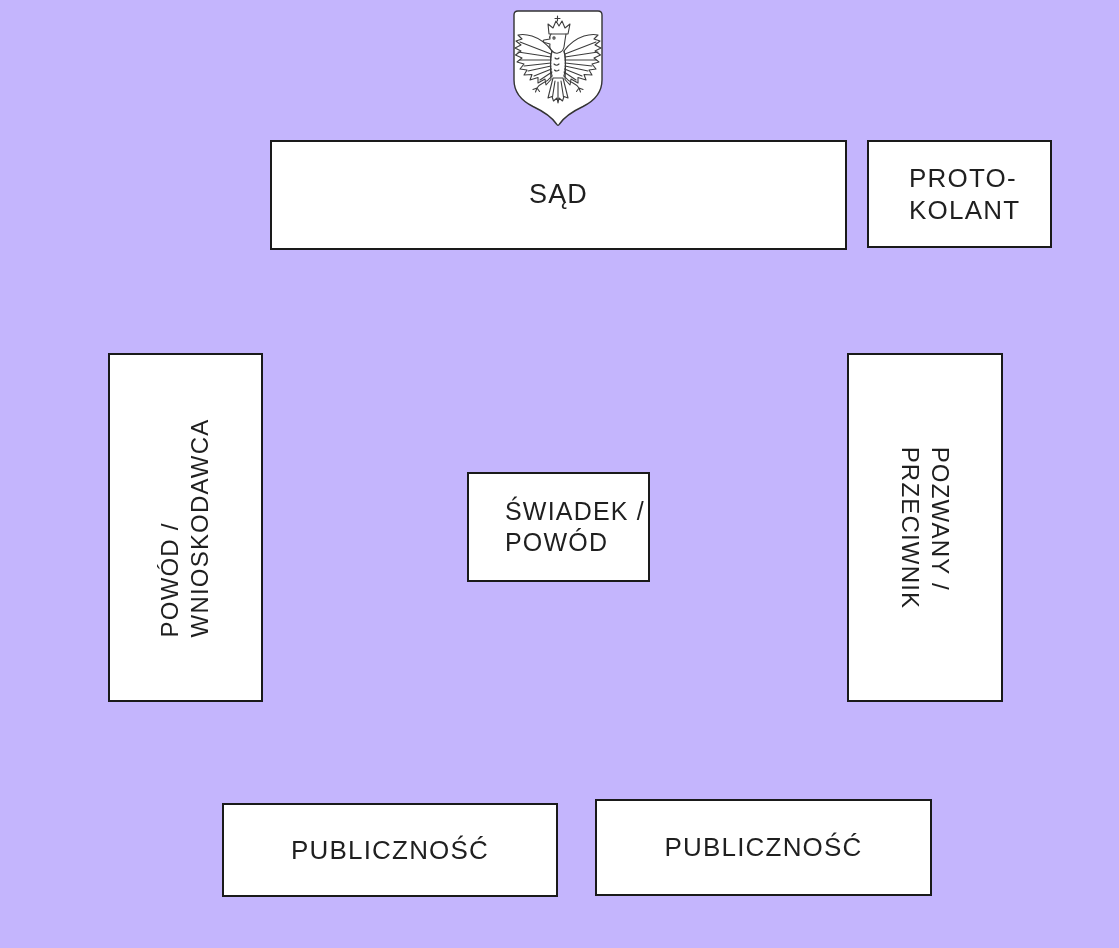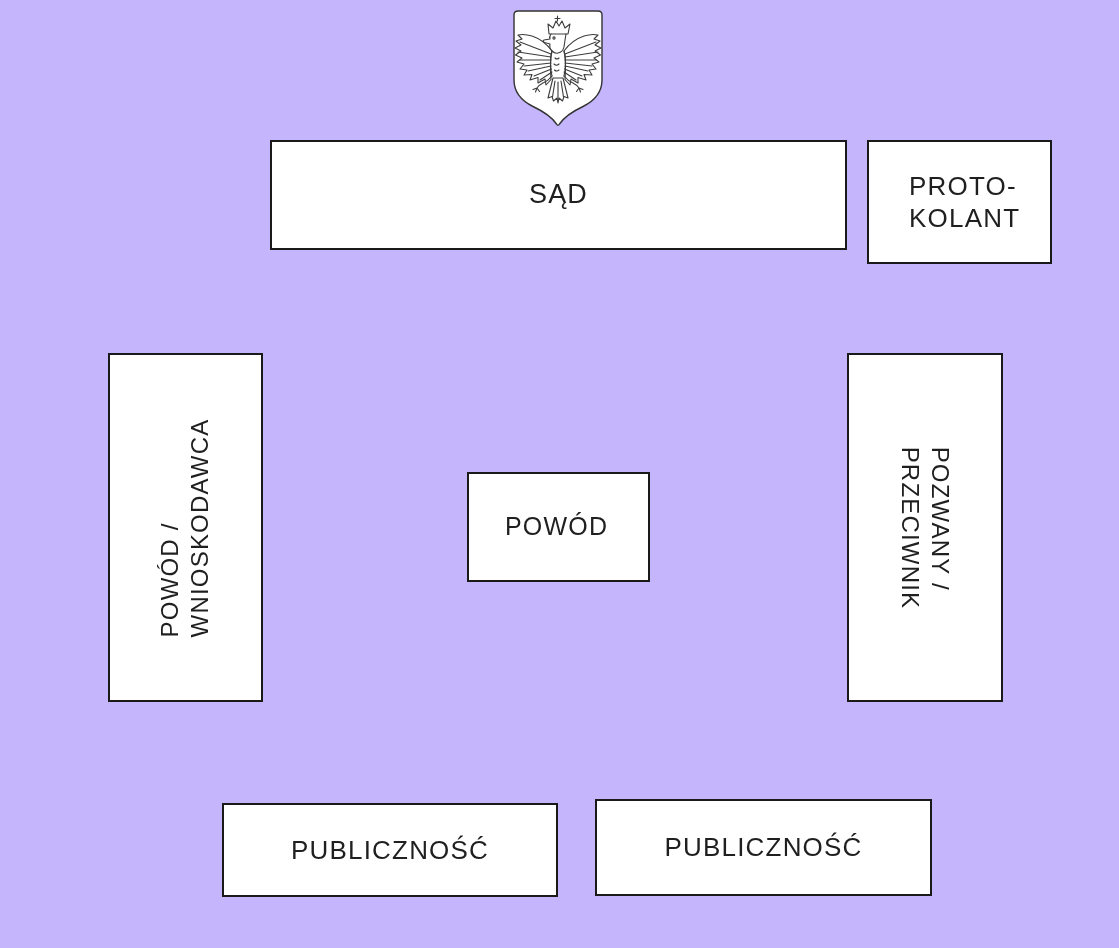--- a/index.html
+++ b/index.html
@@ -39,21 +39,21 @@
     top: 8px;
     width: 100px;
     height: 124px;
   }
 
   #court {
     left: 270px; top: 140px; width: 577px; height: 110px;
     font-size: 27px;
   }
   #clerk {
-    left: 867px; top: 140px; width: 185px; height: 124px;
+    left: 867px; top: 140px; width: 185px; height: 108px;
     justify-content: flex-start; padding-left: 40px;
   }
   #plaintiff {
     left: 108px; top: 353px; width: 155px; height: 349px;
     font-size: 24px;
   }
   #defendant {
     left: 847px; top: 353px; width: 156px; height: 349px;
     font-size: 24px;
   }
@@ -128,20 +128,21 @@
 
   <div class="box" id="defendant">
     <span class="lines rot-cw">
       <span class="line">POZWANY /</span>
       <span class="line">PRZECIWNIK</span>
     </span>
   </div>
 
   <div class="box" id="witness">
     <span class="lines">
+      <span class="line">ŚWIADEK /</span>
       <span class="line">POWÓD</span>
     </span>
   </div>
 
   <div class="box" id="audience-left">
     <span>PUBLICZNOŚĆ</span>
   </div>
   <div class="box" id="audience-right">
     <span>PUBLICZNOŚĆ</span>
   </div>

